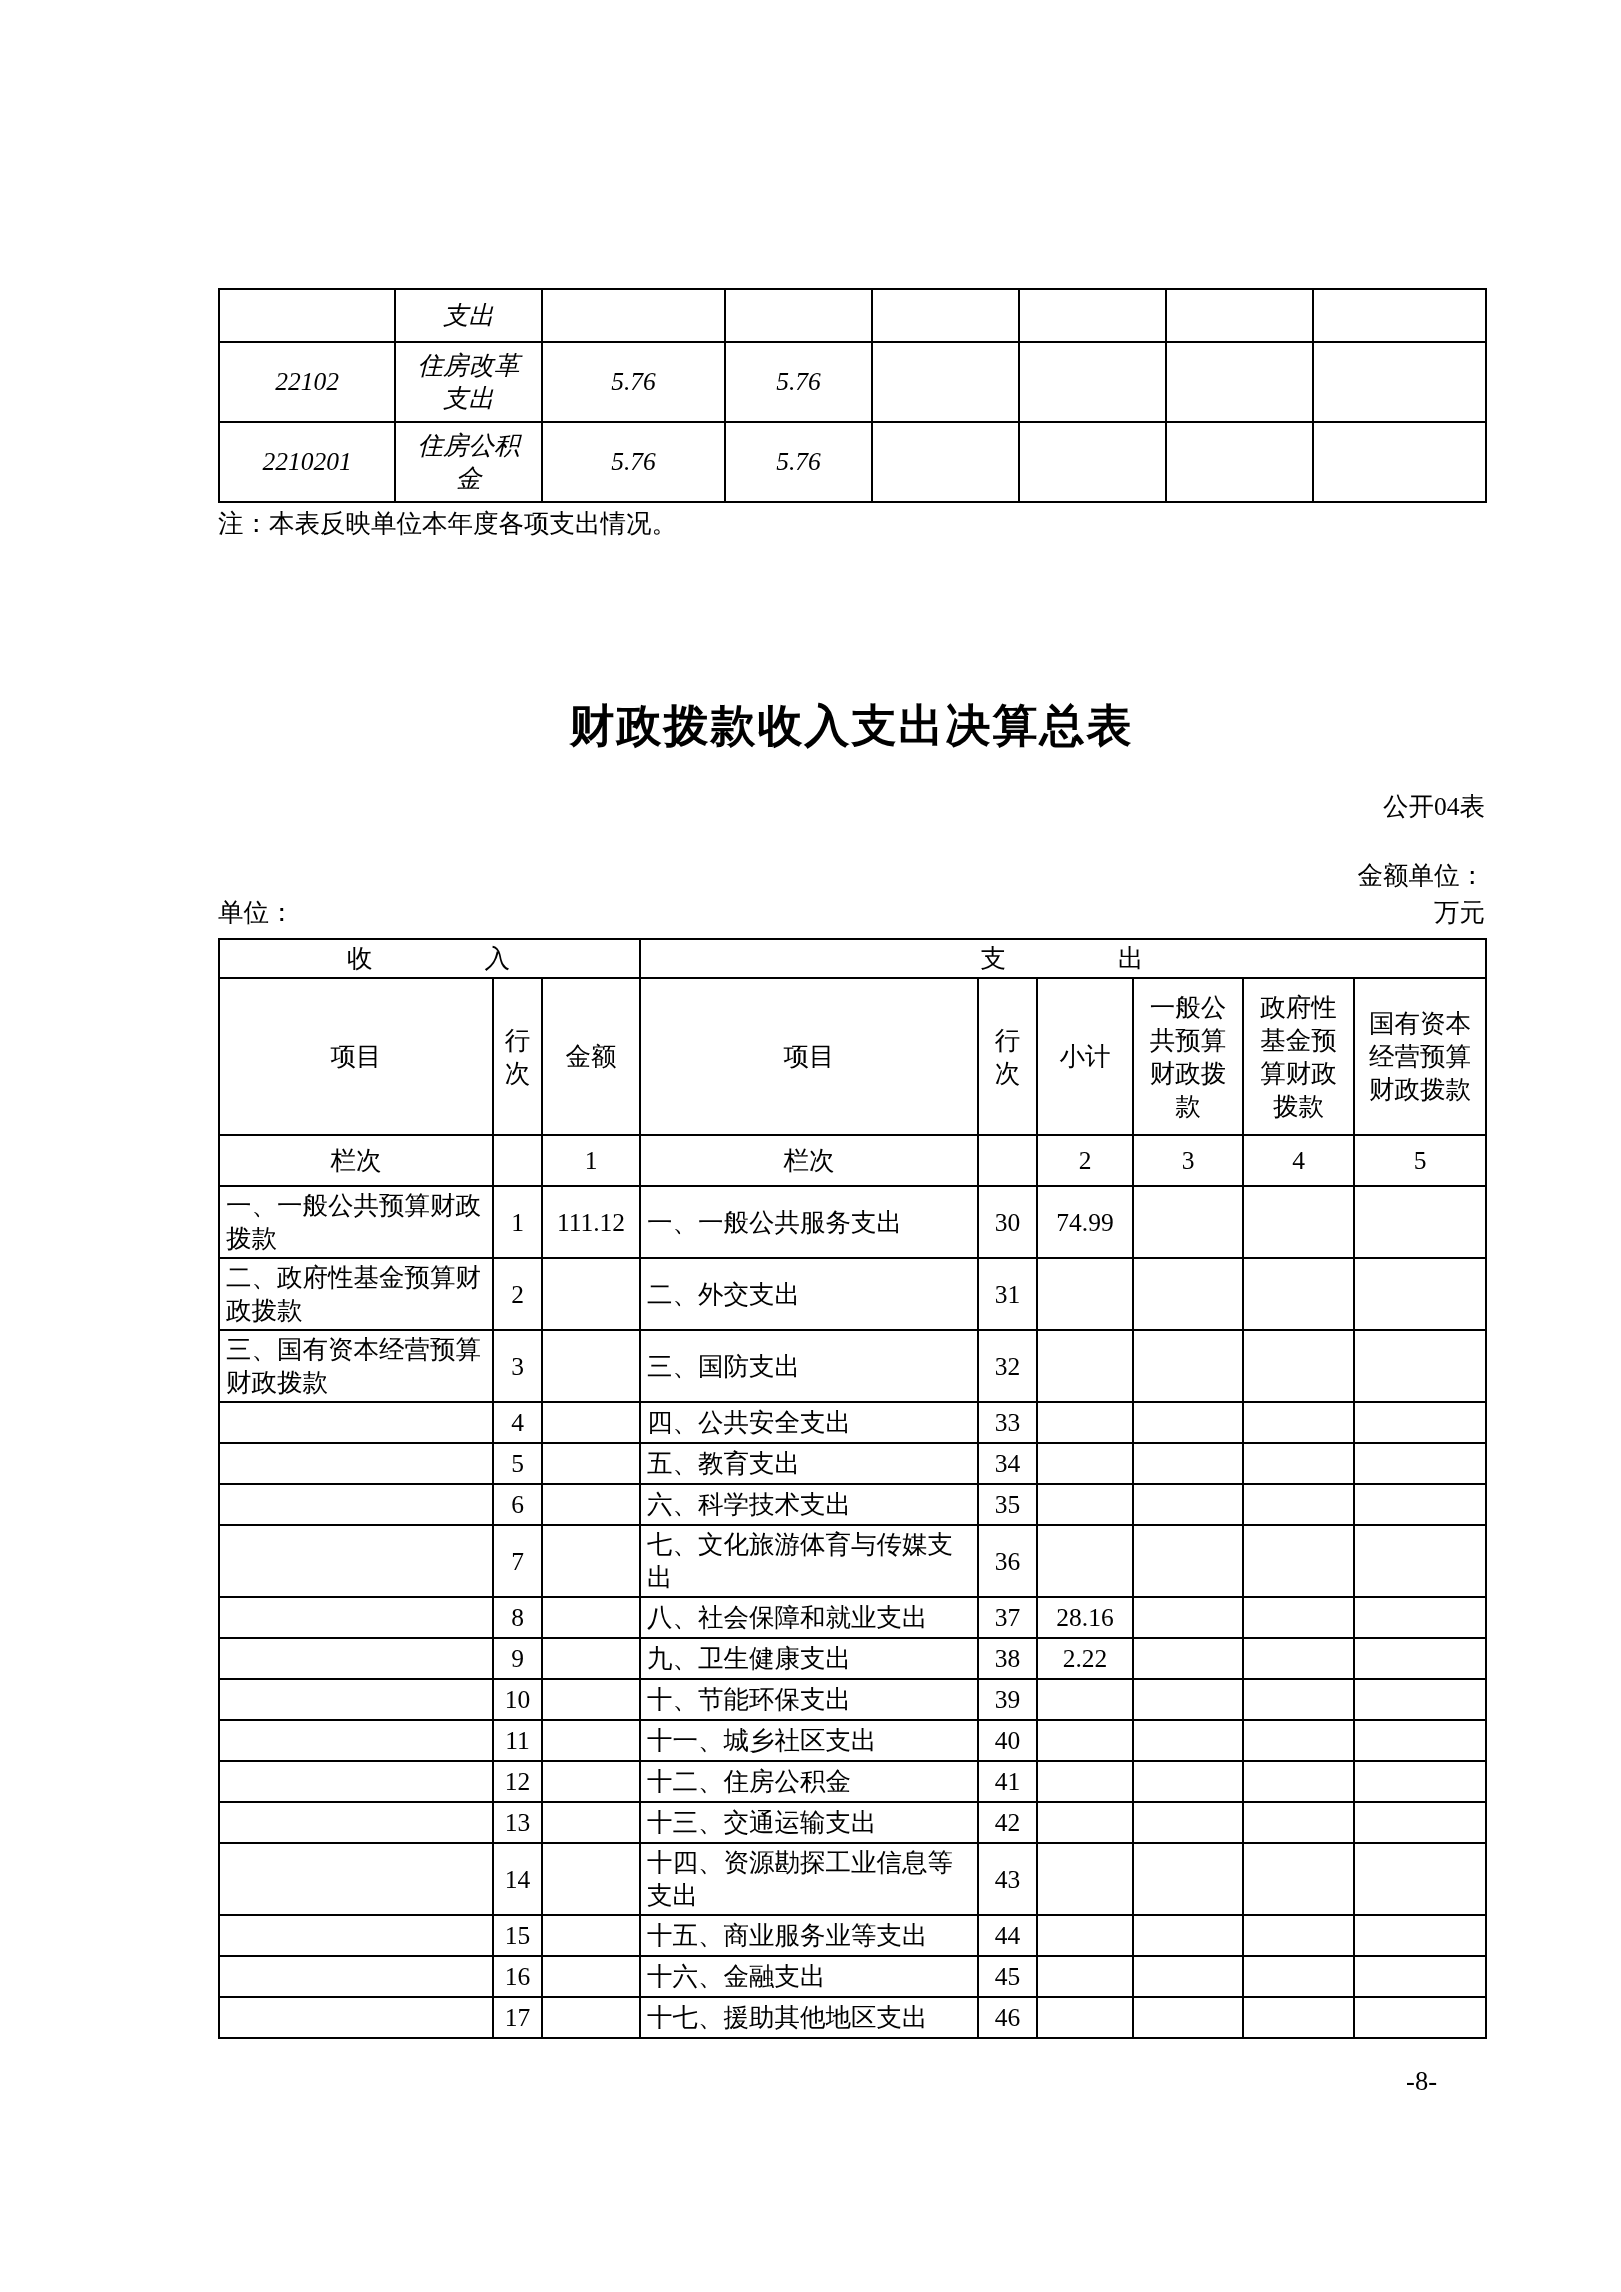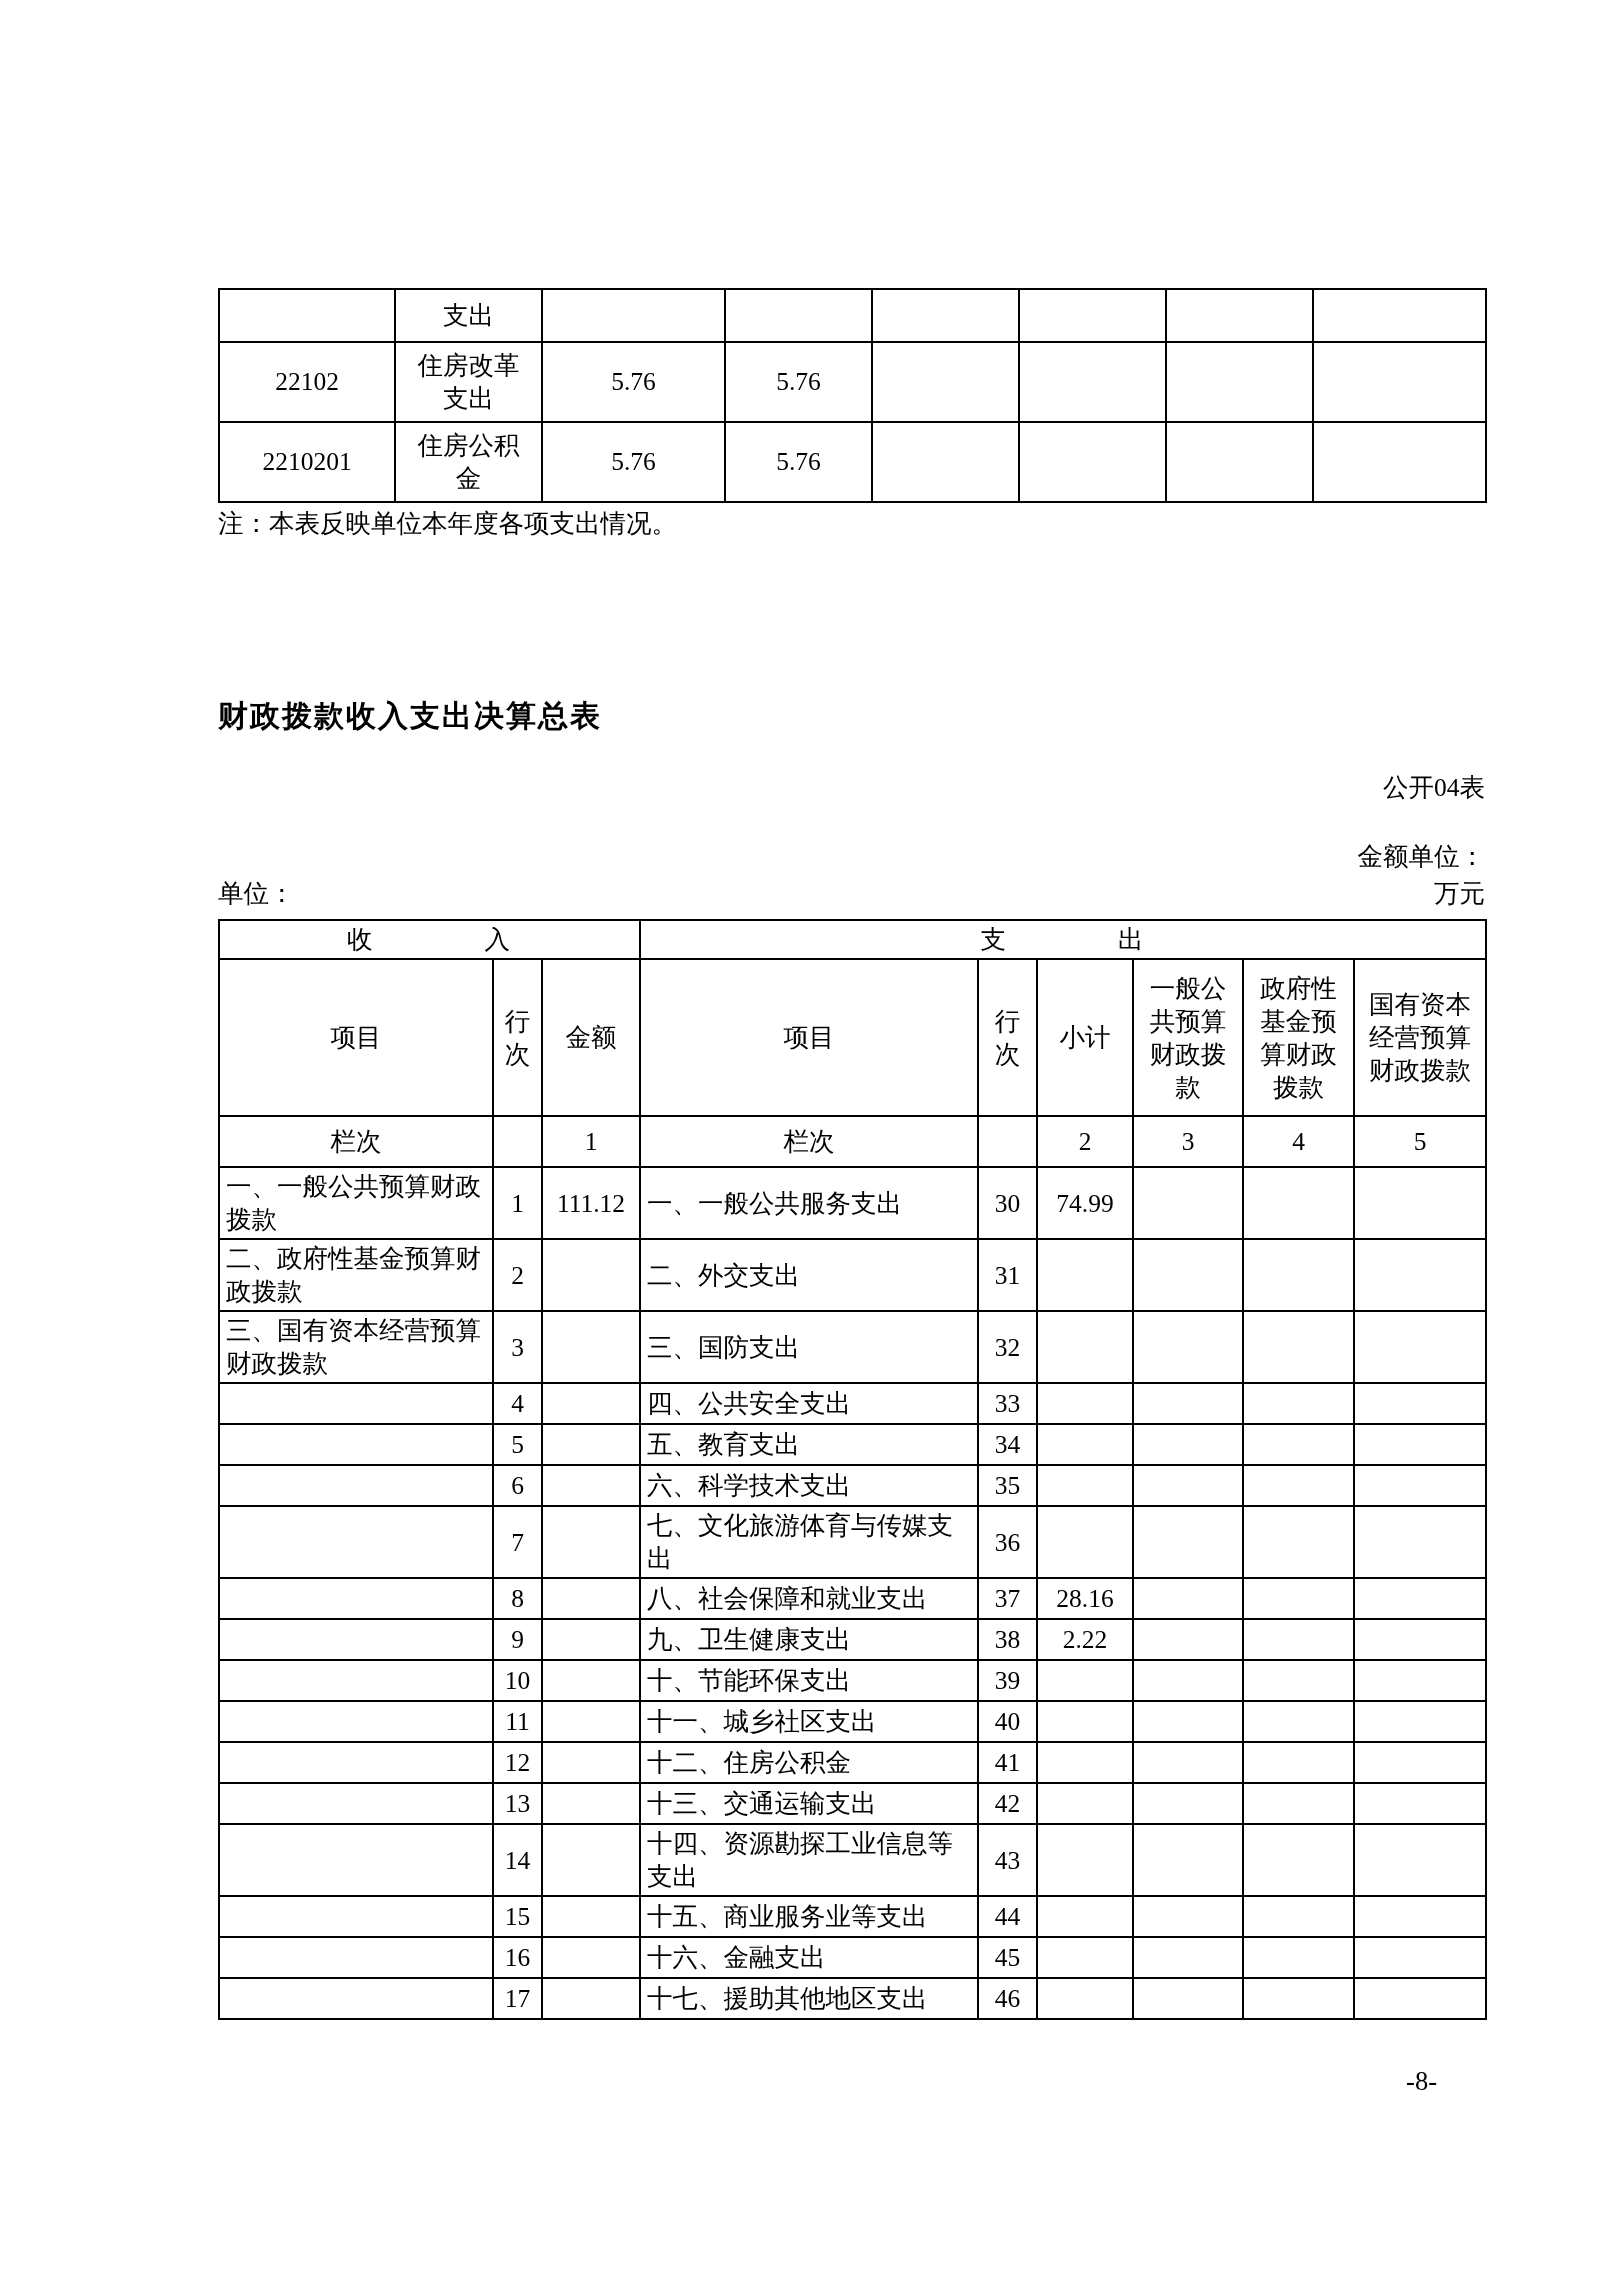--- a/index.html
+++ b/index.html
@@ -32,30 +32,31 @@
     font-weight: normal;
     text-align: center;
     vertical-align: middle;
     padding: 2px 3.9px;
     line-height: 33px;
     overflow: hidden;
     word-break: break-all;
   }
   
   .cont-table { margin-top: 288px; }
-  .cont-table td { padding: 5.9px 15.7px; height: 53px; }
+  .cont-table td { padding: 5.9px 15.7px; height: 53px; font-style: italic; }
   .note {
     margin-top: 3.9px;
     font-size: 25.5px;
     line-height: 35px;
   }
   
   .title {
     margin: 155px 0 9.8px 0;
-    font-size: 30px;
+    text-align: center;
+    font-size: 45px;
     font-weight: bold;
     font-family: Liberation Mono, monospace;
     letter-spacing: 2px;
   }
   .meta {
     text-align: right;
     font-size: 25.5px;
     line-height: 37px;
     margin-top: 32px;
   }

